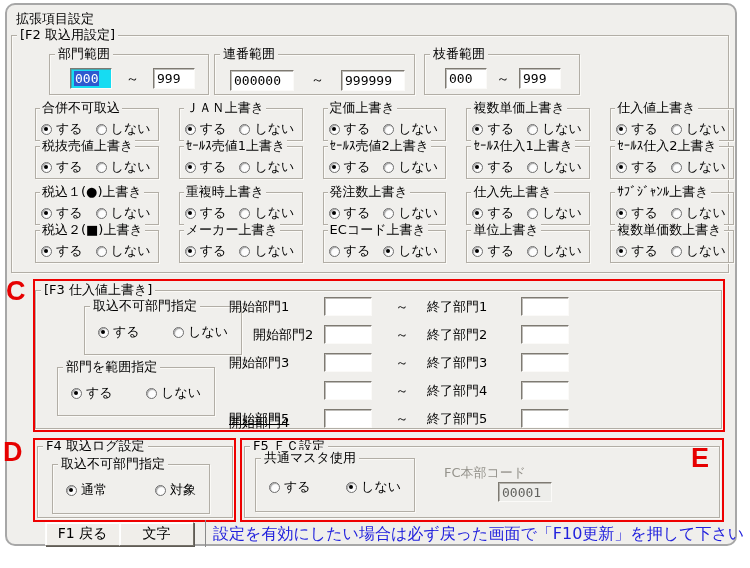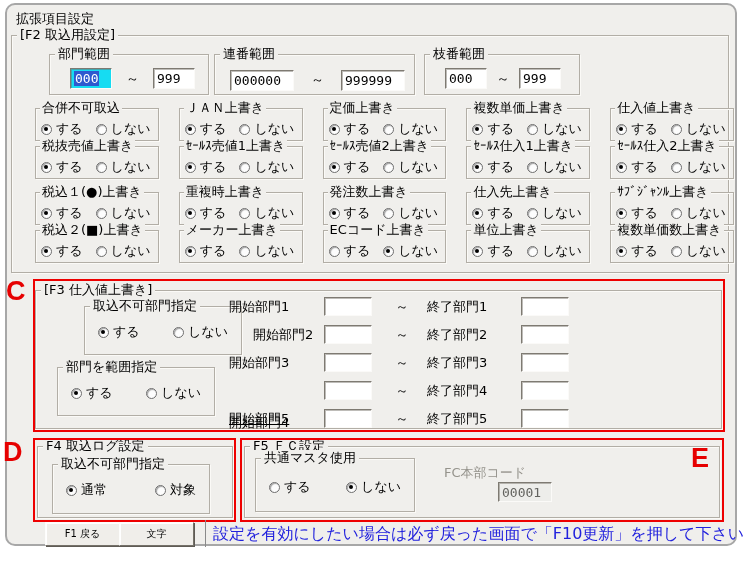--- a/index.html
+++ b/index.html
@@ -60,21 +60,21 @@
   .f3row { position:absolute; left:0; width:100%; height:20px; }
   .f3row .flab { position:absolute; font-size:13px; line-height:20px; white-space:nowrap; }
   .f3row .ftil { position:absolute; left:383px; width:24px; text-align:center; line-height:20px; font-size:13px; }
 
   
   .redbox { position:absolute; border:2px solid #ee0000; pointer-events:none; }
   .ann { position:absolute; color:#e60000; font-family:"Liberation Sans",sans-serif;
          font-weight:700; font-size:27px; line-height:26px; }
 
   
-  .btn { position:absolute; height:24px; background:#f0eeea; font-size:10px;
+  .btn { position:absolute; height:24px; background:#f0eeea; font-size:14px;
          border:1px solid #757169; border-top-color:#fdfdfc; border-left-color:#fdfdfc;
          box-shadow: 1px 1px 0 #5f5b55, inset 1px 1px 0 #fff;
          font-family:"DejaVu Sans","Liberation Sans",sans-serif; color:#000; }
   .notice { position:absolute; left:198px; top:515px; height:27px; line-height:27px;
             border-left:1px solid #8a8a8a; padding-left:7px; color:#2121dd;
             font-size:16px; white-space:nowrap; }
   .gray { color:#95938c; }
 </style>
 </head>
 <body>

